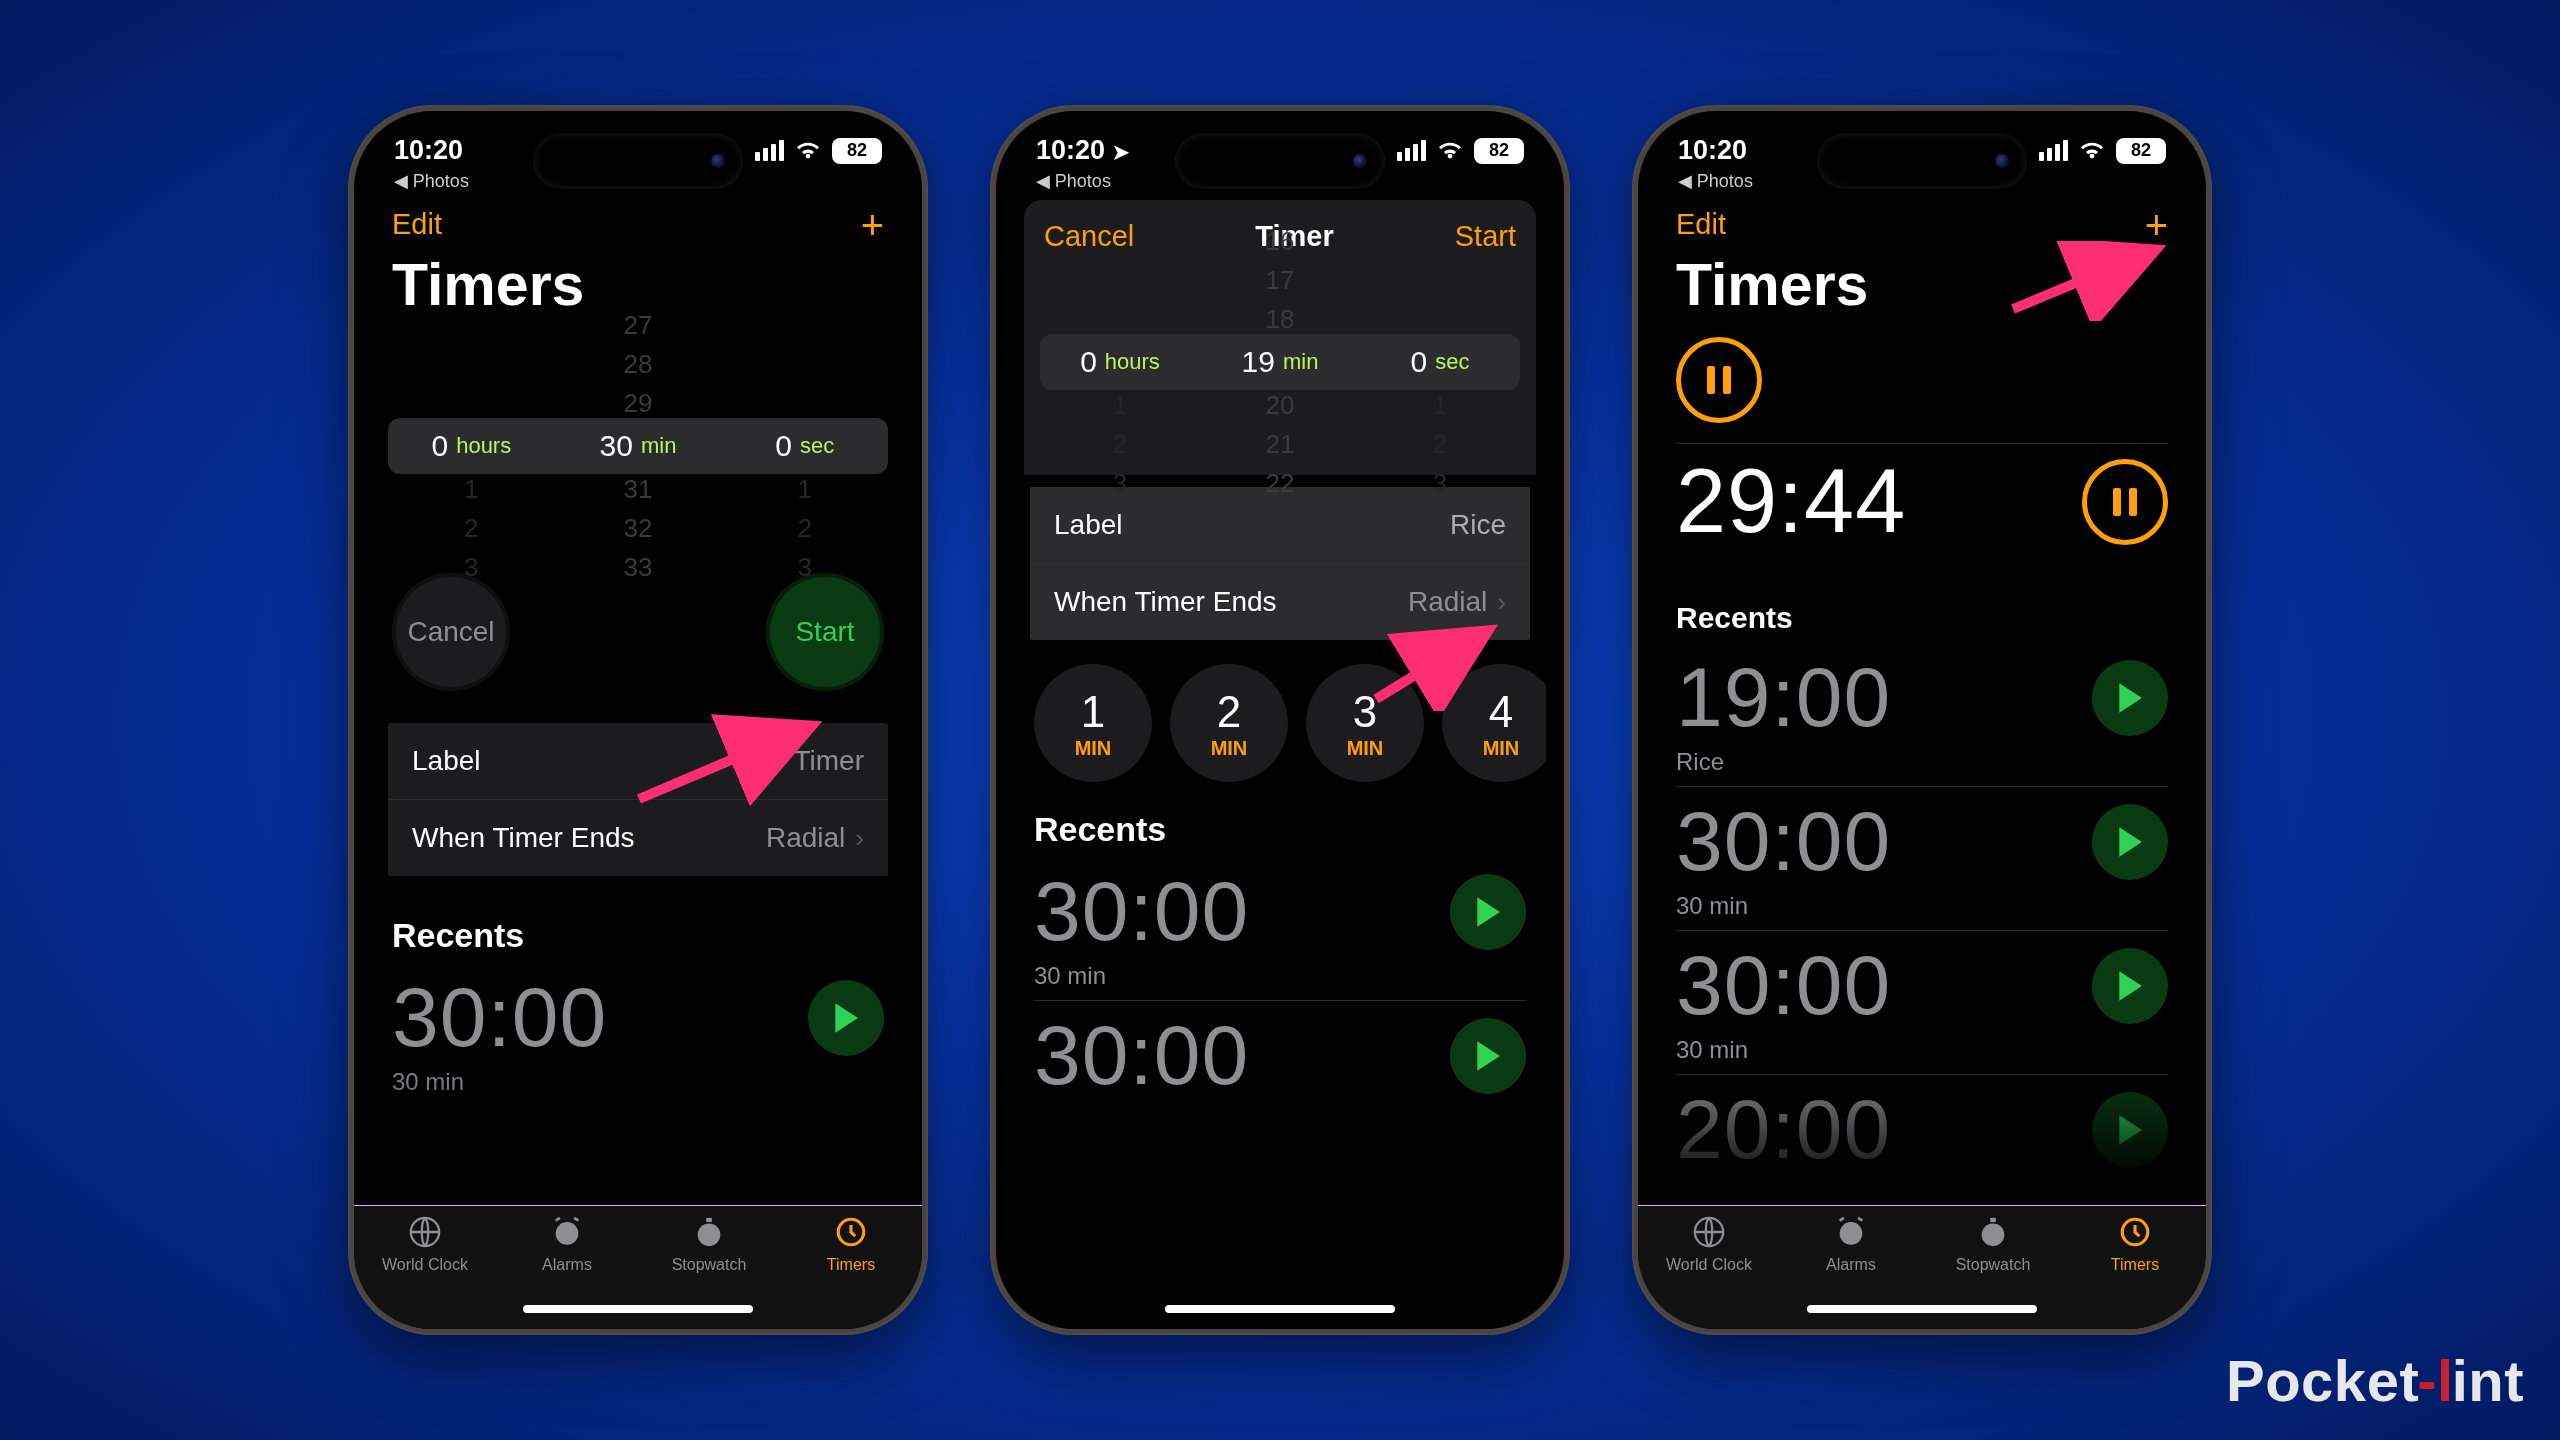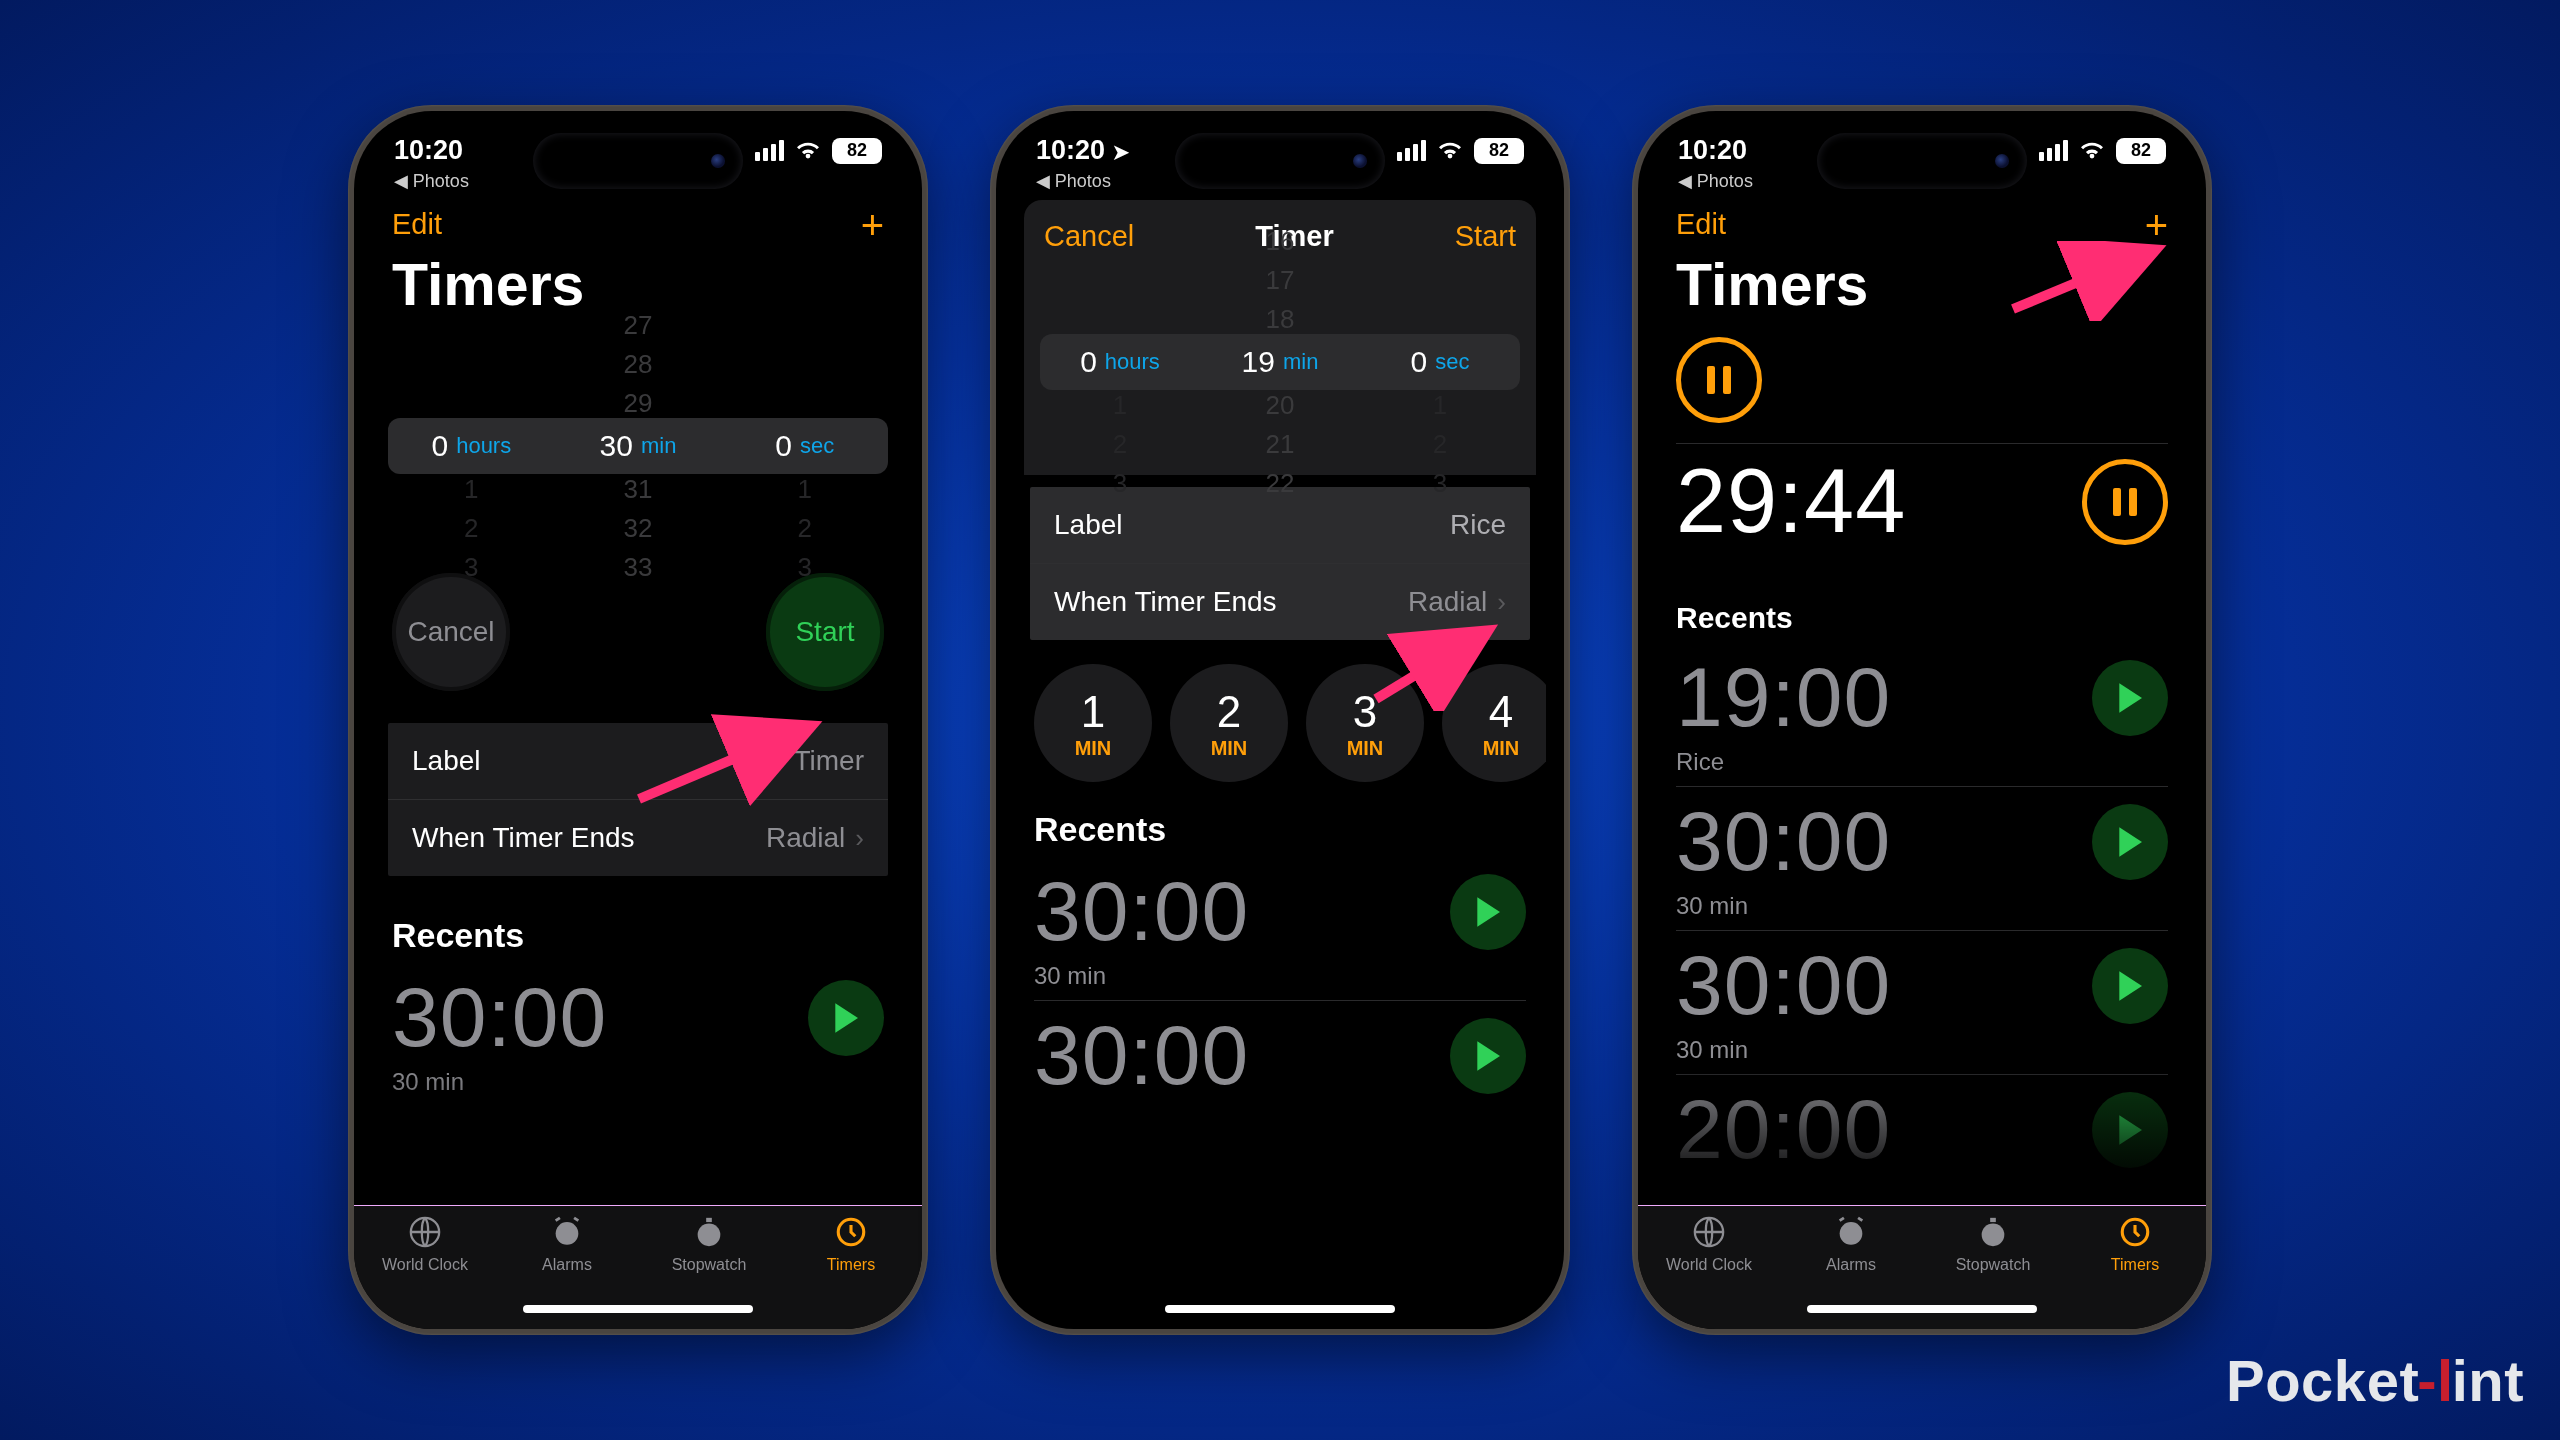--- a/index.html
+++ b/index.html
@@ -91,21 +91,21 @@
   }
   .picker .col{ flex:1; display:flex; flex-direction:column; align-items:center; justify-content:center; gap:8px;}
   .picker .col span{ color:#3a3a3c; font-size:26px; font-weight:400;}
   .picker .col span.sel{ color:#fff; font-size:34px;}
   .picker .selband{
     position:absolute; left:0; right:0; top:50%; transform:translateY(-50%);
     height:56px; background:#2c2c2e; border-radius:12px;
     display:flex;
   }
   .selband div{ flex:1; display:flex; align-items:center; justify-content:center; color:#fff; font-size:30px; gap:8px;}
-  .selband small{ color:#0ea5e9; font-size:22px; font-weight:500;}
+  .selband small{ color:#bef264; font-size:22px; font-weight:500;}
   .faded span{ color:#262628 !important; font-size:28px;}
   
   .actions{ display:flex; justify-content:space-between; padding: 24px 20px 20px 20px;}
   .roundbtn{
     width:118px; height:118px; border-radius:50%;
     display:flex; align-items:center; justify-content:center;
     font-size:28px; font-weight:400;
     box-shadow: inset 0 0 0 4px rgba(0,0,0,.45);
   }
   .roundbtn.cancel{ background:#1c1c1e; color:#8e8e93;}

